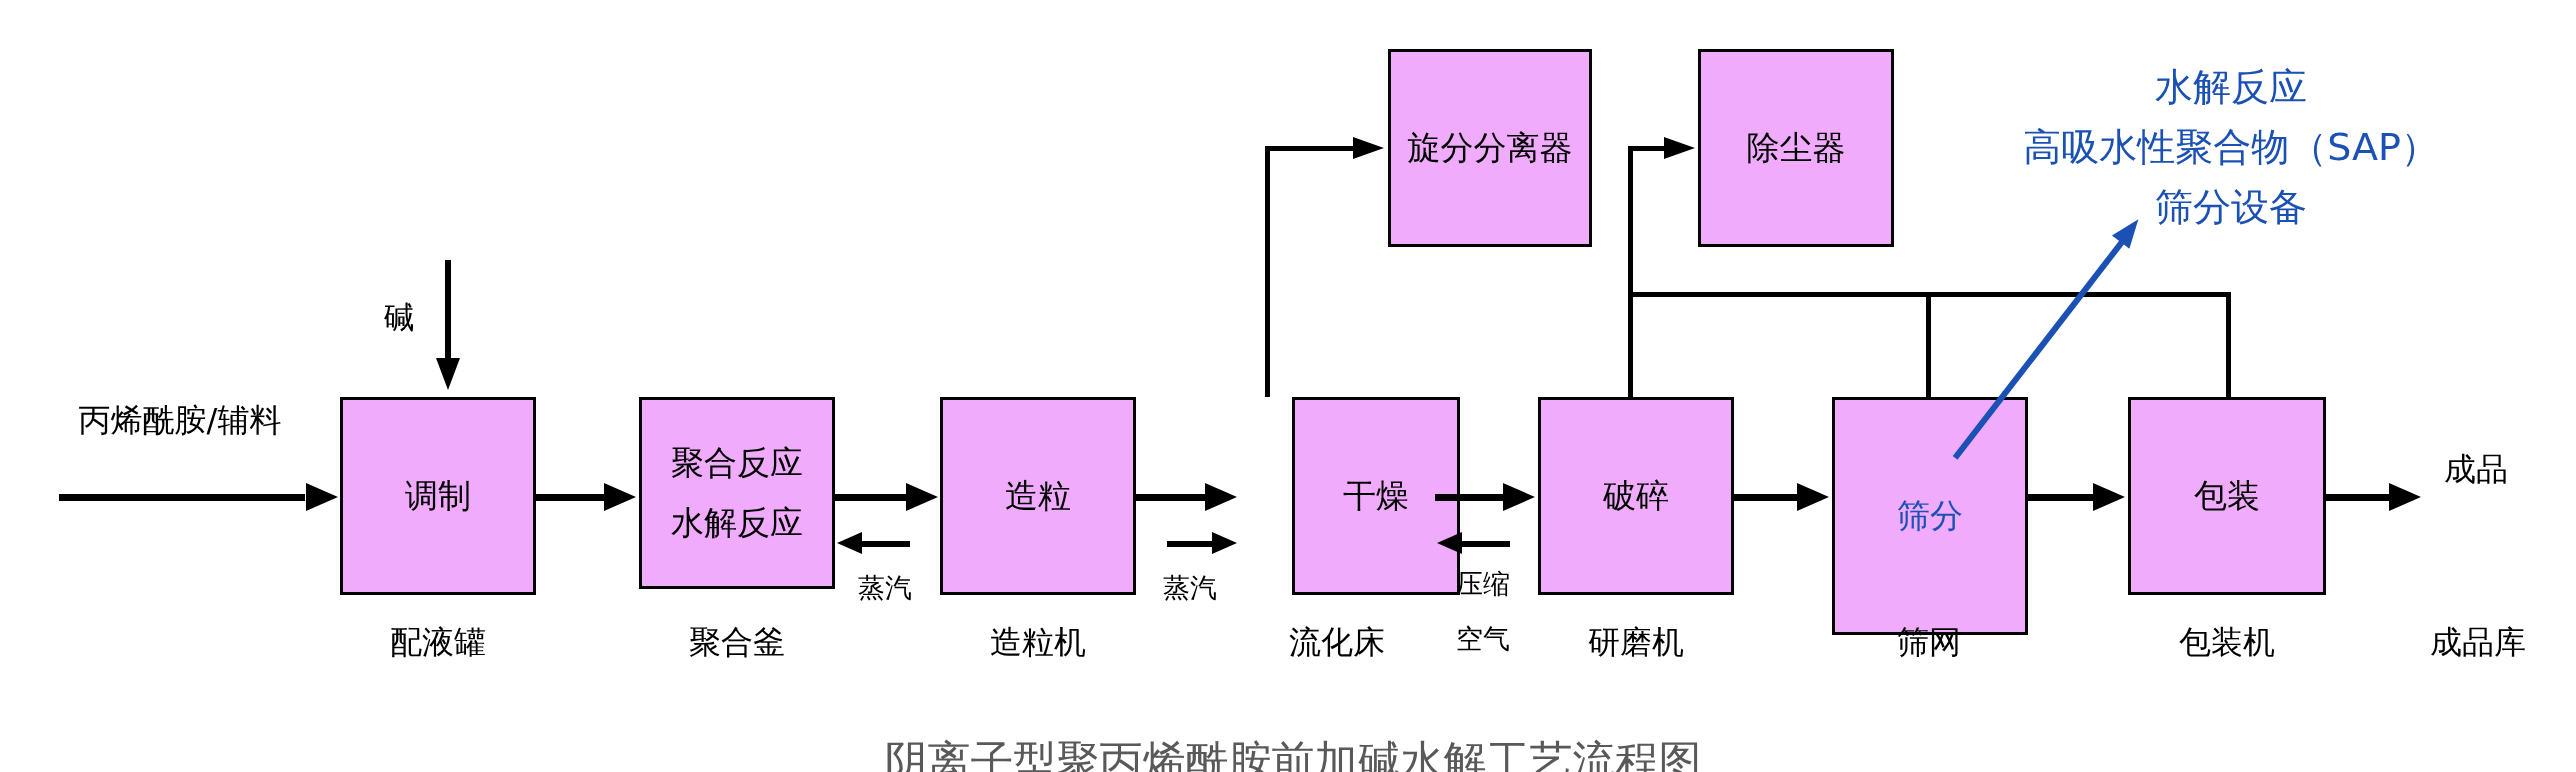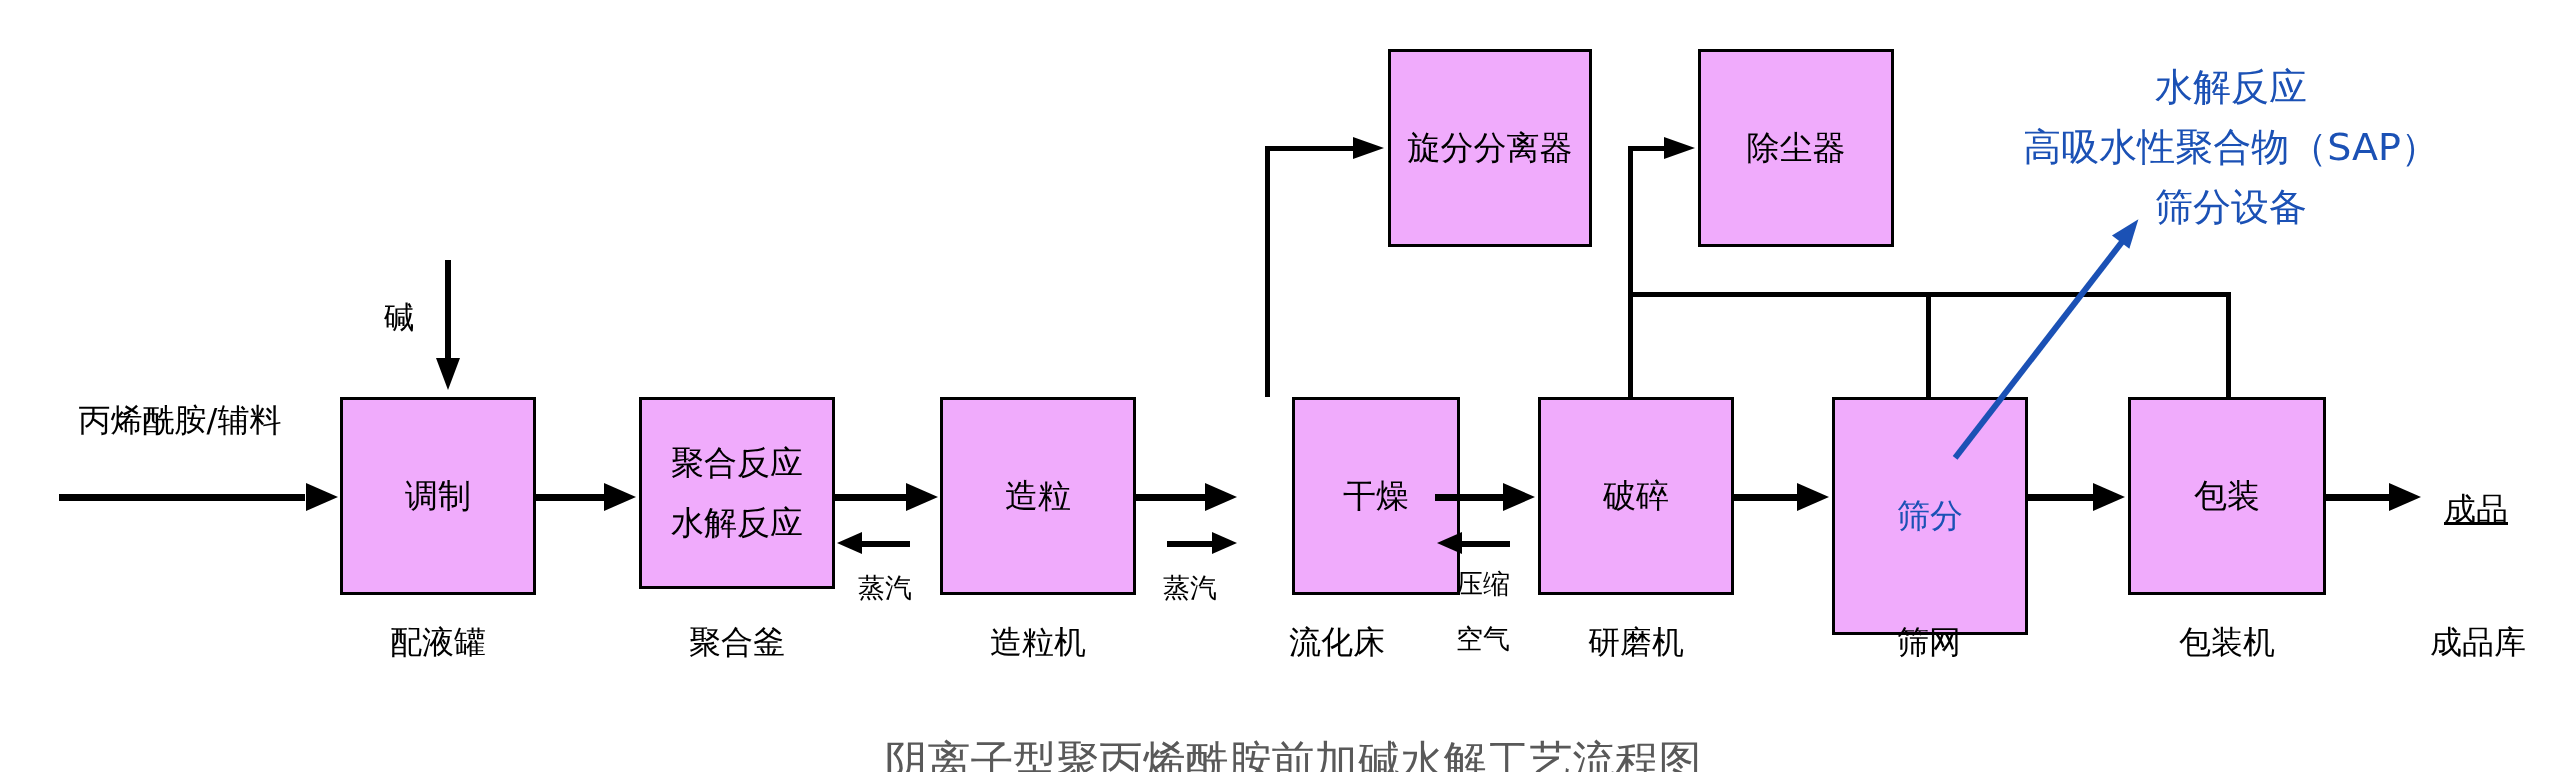--- a/index.html
+++ b/index.html
@@ -160,21 +160,21 @@
 
   <div class="txt small" style="left:885px;top:588px;">蒸汽</div>
 
   <div class="txt small" style="left:1190px;top:588px;">蒸汽</div>
 
   <div class="txt small" style="left:1483px;top:611px;line-height:55px;">
     <div>压缩</div>
     <div>空气</div>
   </div>
 
-  <div class="txt lbl" style="left:2476px;top:510px;text-decoration:underline;">成品</div>
+  <div class="txt lbl" style="left:2476px;top:470px;">成品</div>
 
   <div class="txt lbl" style="left:438px;top:643px;">配液罐</div>
   <div class="txt lbl" style="left:737px;top:643px;">聚合釜</div>
   <div class="txt lbl" style="left:1038px;top:643px;">造粒机</div>
   <div class="txt lbl" style="left:1337px;top:643px;">流化床</div>
   <div class="txt lbl" style="left:1636px;top:643px;">研磨机</div>
   <div class="txt lbl" style="left:1929px;top:643px;">筛网</div>
   <div class="txt lbl" style="left:2227px;top:643px;">包装机</div>
   <div class="txt lbl" style="left:2478px;top:643px;">成品库</div>
 

